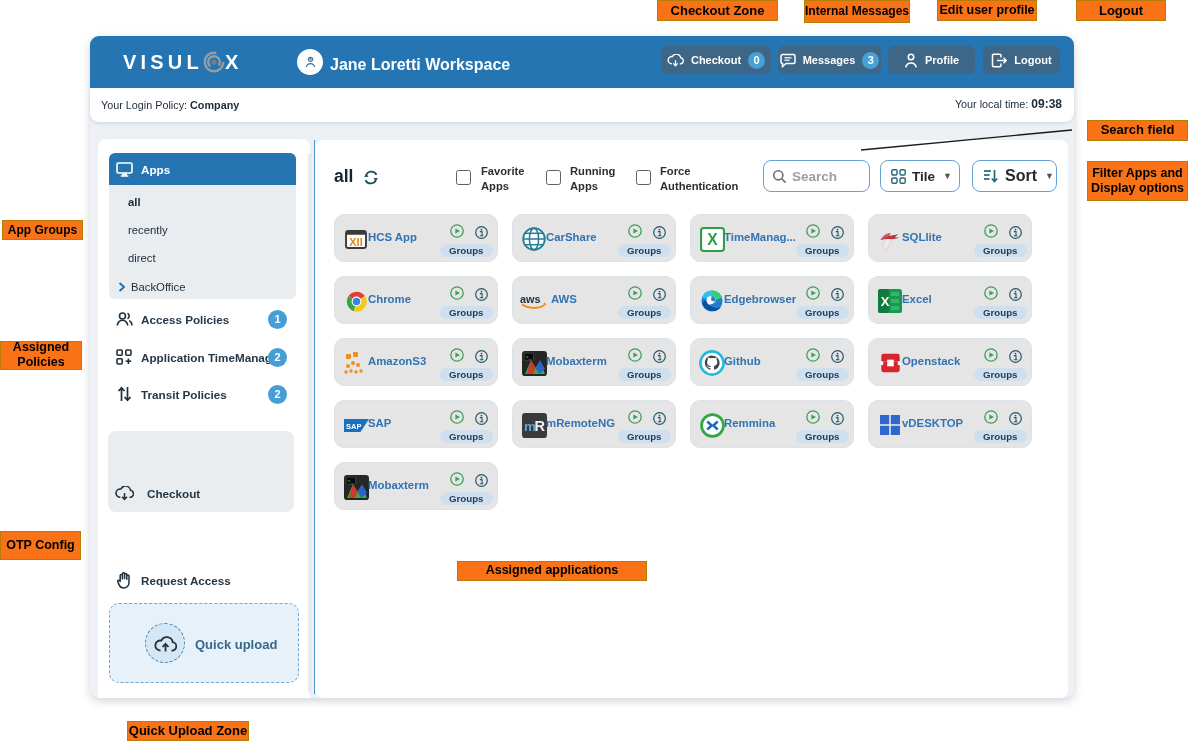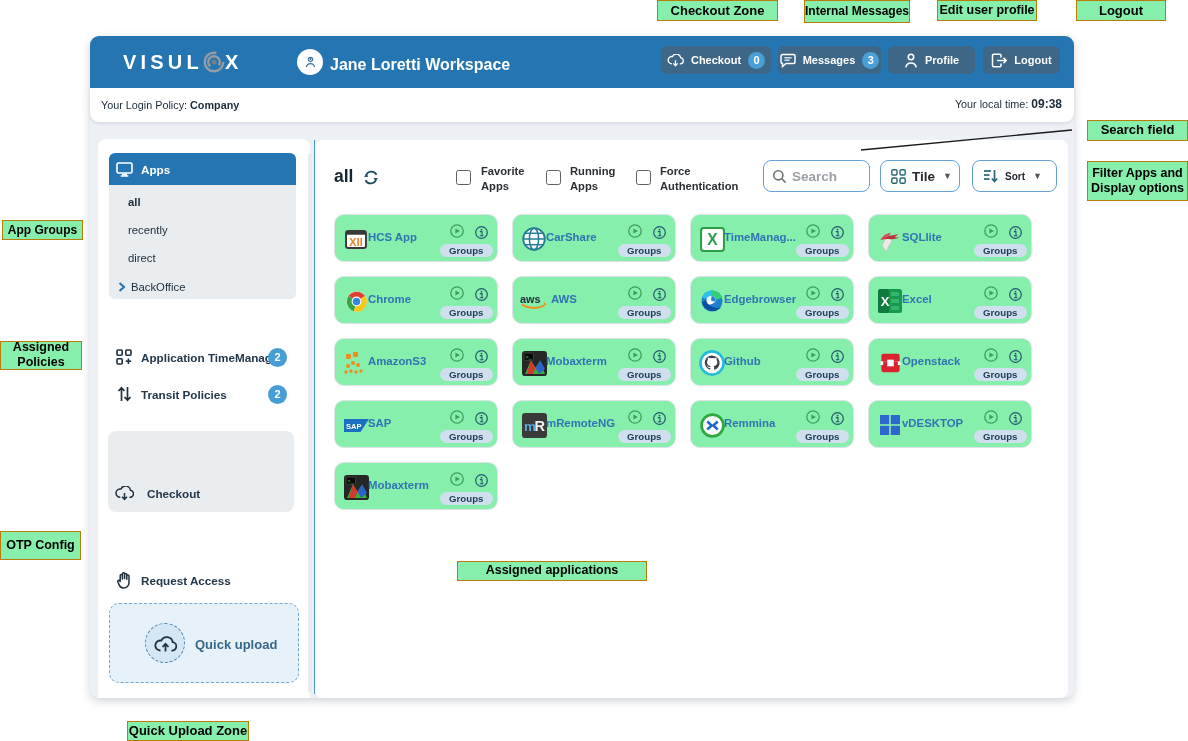--- a/index.html
+++ b/index.html
@@ -35,28 +35,28 @@
 .qtext { position:absolute; left:85px; top:33px; font-size:13px; font-weight:bold; color:#36688a; }
 
 .mainpanel { position:absolute; left:225px; top:104px; width:753px; height:558px; background:#fff; border-radius:8px; }
 
 .alltitle { position:absolute; left:334px; top:166px; font-size:17.5px; font-weight:bold; color:#15242f; }
 .refresh { position:absolute; left:363px; top:170px; }
 .cb { position:absolute; top:170px; width:14.5px; height:14.5px; border:1.6px solid #5b6167; border-radius:2.5px; background:#fff; }
 .cblabel { position:absolute; font-size:11.2px; color:#2b2f33; line-height:14.5px; font-weight:bold; }
 .inputbox { position:absolute; top:160px; height:32px; border:1.5px solid #66a0d8; border-radius:8px; background:#fff; display:flex; align-items:center;font-weight:bold; }
 
-.card { position:absolute; width:163.5px; height:48px; background:#86efac; border:1px solid #dde2e7; border-radius:10px; }
+.card { position:absolute; width:163.5px; height:48px; background:#e5e5e5; border:1px solid #dde2e7; border-radius:10px; }
 .cicon { position:absolute; left:7px; top:0; width:28px; height:48px; display:flex; align-items:center; justify-content:center; }
 .cname { position:absolute; top:16px; font-size:11.4px; font-weight:bold; color:#3173b3; white-space:nowrap; }
 .cplay { position:absolute; left:115px; top:9px; }
 .cinfo { position:absolute; left:140px; top:10px; }
 .cpill { position:absolute; left:105px; top:28.5px; width:52.5px; height:13.5px; border-radius:7px; background:#cfdfee; color:#1d3c55; font-size:9.7px; font-weight:bold; display:flex; align-items:center; justify-content:center; }
 
-.annot { position:absolute; background:#86efac; border:1.6px solid #b97c06; color:#000; font-weight:bold; display:flex; align-items:center; justify-content:center; text-align:center; line-height:1.18; white-space:nowrap; }
+.annot { position:absolute; background:#f97316; border:1.6px solid #b97c06; color:#000; font-weight:bold; display:flex; align-items:center; justify-content:center; text-align:center; line-height:1.18; white-space:nowrap; }
 </style></head><body>
 
 <div class="frame">
   <div class="hdr">
     <div class="logo">VISUL<span class="swirl"><svg width="22" height="22" viewBox="0 0 22 22">
             <g fill="none" stroke="#959ca3" stroke-width="2.4">
               <circle cx="11" cy="11" r="9.3" stroke-dasharray="46 13"></circle>
               <circle cx="11" cy="11" r="5.8" stroke-dasharray="26 11" transform="rotate(130 11 11)"></circle>
             </g>
             <circle cx="11" cy="11" r="2.6" fill="#777e85"></circle>
@@ -120,20 +120,31 @@
       </div>
 <div class="sb-sub" style="top:46px;height:114px"></div>
 <div class="sb-subitem" style="top:55px">
         <b>all</b>
       </div>
 <div class="sb-subitem" style="top:83px">recently</div>
 <div class="sb-subitem" style="top:111px">direct</div>
 <div class="sb-subitem" style="top:140px;left:20px"><svg width="7" height="10" viewBox="0 0 7 10" style="margin-right:6px">
           <path d="M1.5 1 L6 5 L1.5 9" fill="none" stroke="#2475b2" stroke-width="2"></path>
         </svg>BackOffice</div>
+<div class="sb-item" style="top:164px">
+        <span class="sbico">
+          <svg width="17" height="16" viewBox="0 0 17 16">
+            <circle cx="6.5" cy="5" r="3" fill="none" stroke="#20303e" stroke-width="1.6"></circle>
+            <path d="M1.3 14.5 a5.2 5.2 0 0 1 10.4 0" fill="none" stroke="#20303e" stroke-width="1.6"></path>
+            <path d="M11.5 2.3 a3 3 0 0 1 0 5.4 M13.2 9.6 a5.2 5 0 0 1 2.6 4.9" fill="none" stroke="#20303e" stroke-width="1.6"></path>
+          </svg>
+        </span>
+        <span>Access Policies</span>
+        <span class="badge" style="left:159px">1</span>
+      </div>
 <div class="sb-item" style="top:202px">
         <span class="sbico">
           <svg width="16" height="16" viewBox="0 0 16 16">
             <g fill="none" stroke="#20303e" stroke-width="1.6">
               <rect x="1" y="1" width="5.2" height="5.2" rx="1"></rect>
               <rect x="9.8" y="1" width="5.2" height="5.2" rx="1"></rect>
               <rect x="1" y="9.8" width="5.2" height="5.2" rx="1"></rect>
             </g>
             <g stroke="#20303e" stroke-width="1.6">
               <line x1="12.4" y1="9.5" x2="12.4" y2="15"></line>
@@ -227,21 +238,21 @@
   </div>
 <div class="inputbox" style="left:972px;width:85px;padding-left:10px;gap:6px">
     <svg width="16" height="14" viewBox="0 0 16 14">
       <g stroke="#266676" stroke-width="1.7" fill="none">
         <line x1="1" y1="2" x2="8" y2="2"></line>
         <line x1="1" y1="6" x2="6.5" y2="6"></line>
         <line x1="1" y1="10" x2="6.5" y2="10"></line>
         <path d="M11.5 1 V12 M8.8 9.5 L11.5 12.5 L14.2 9.5"></path>
       </g>
     </svg>
-    <span style="color:#24292e;font-size:10px">Sort</span>
+    <span style="color:#24292e;font-size:16px">Sort</span>
     <span style="color:#555;font-size:9px;margin-left:2px">▼</span>
   </div>
 
 <svg class="abs" style="left:0;top:0;pointer-events:none" width="1188" height="741">
     <line x1="861" y1="150" x2="1072" y2="130" stroke="#1b1b1b" stroke-width="1.4"></line>
   </svg>
 
 <div class="card" style="left:334px;top:214px">
   <div class="cicon">
       <svg width="22" height="19" viewBox="0 0 23 20">

